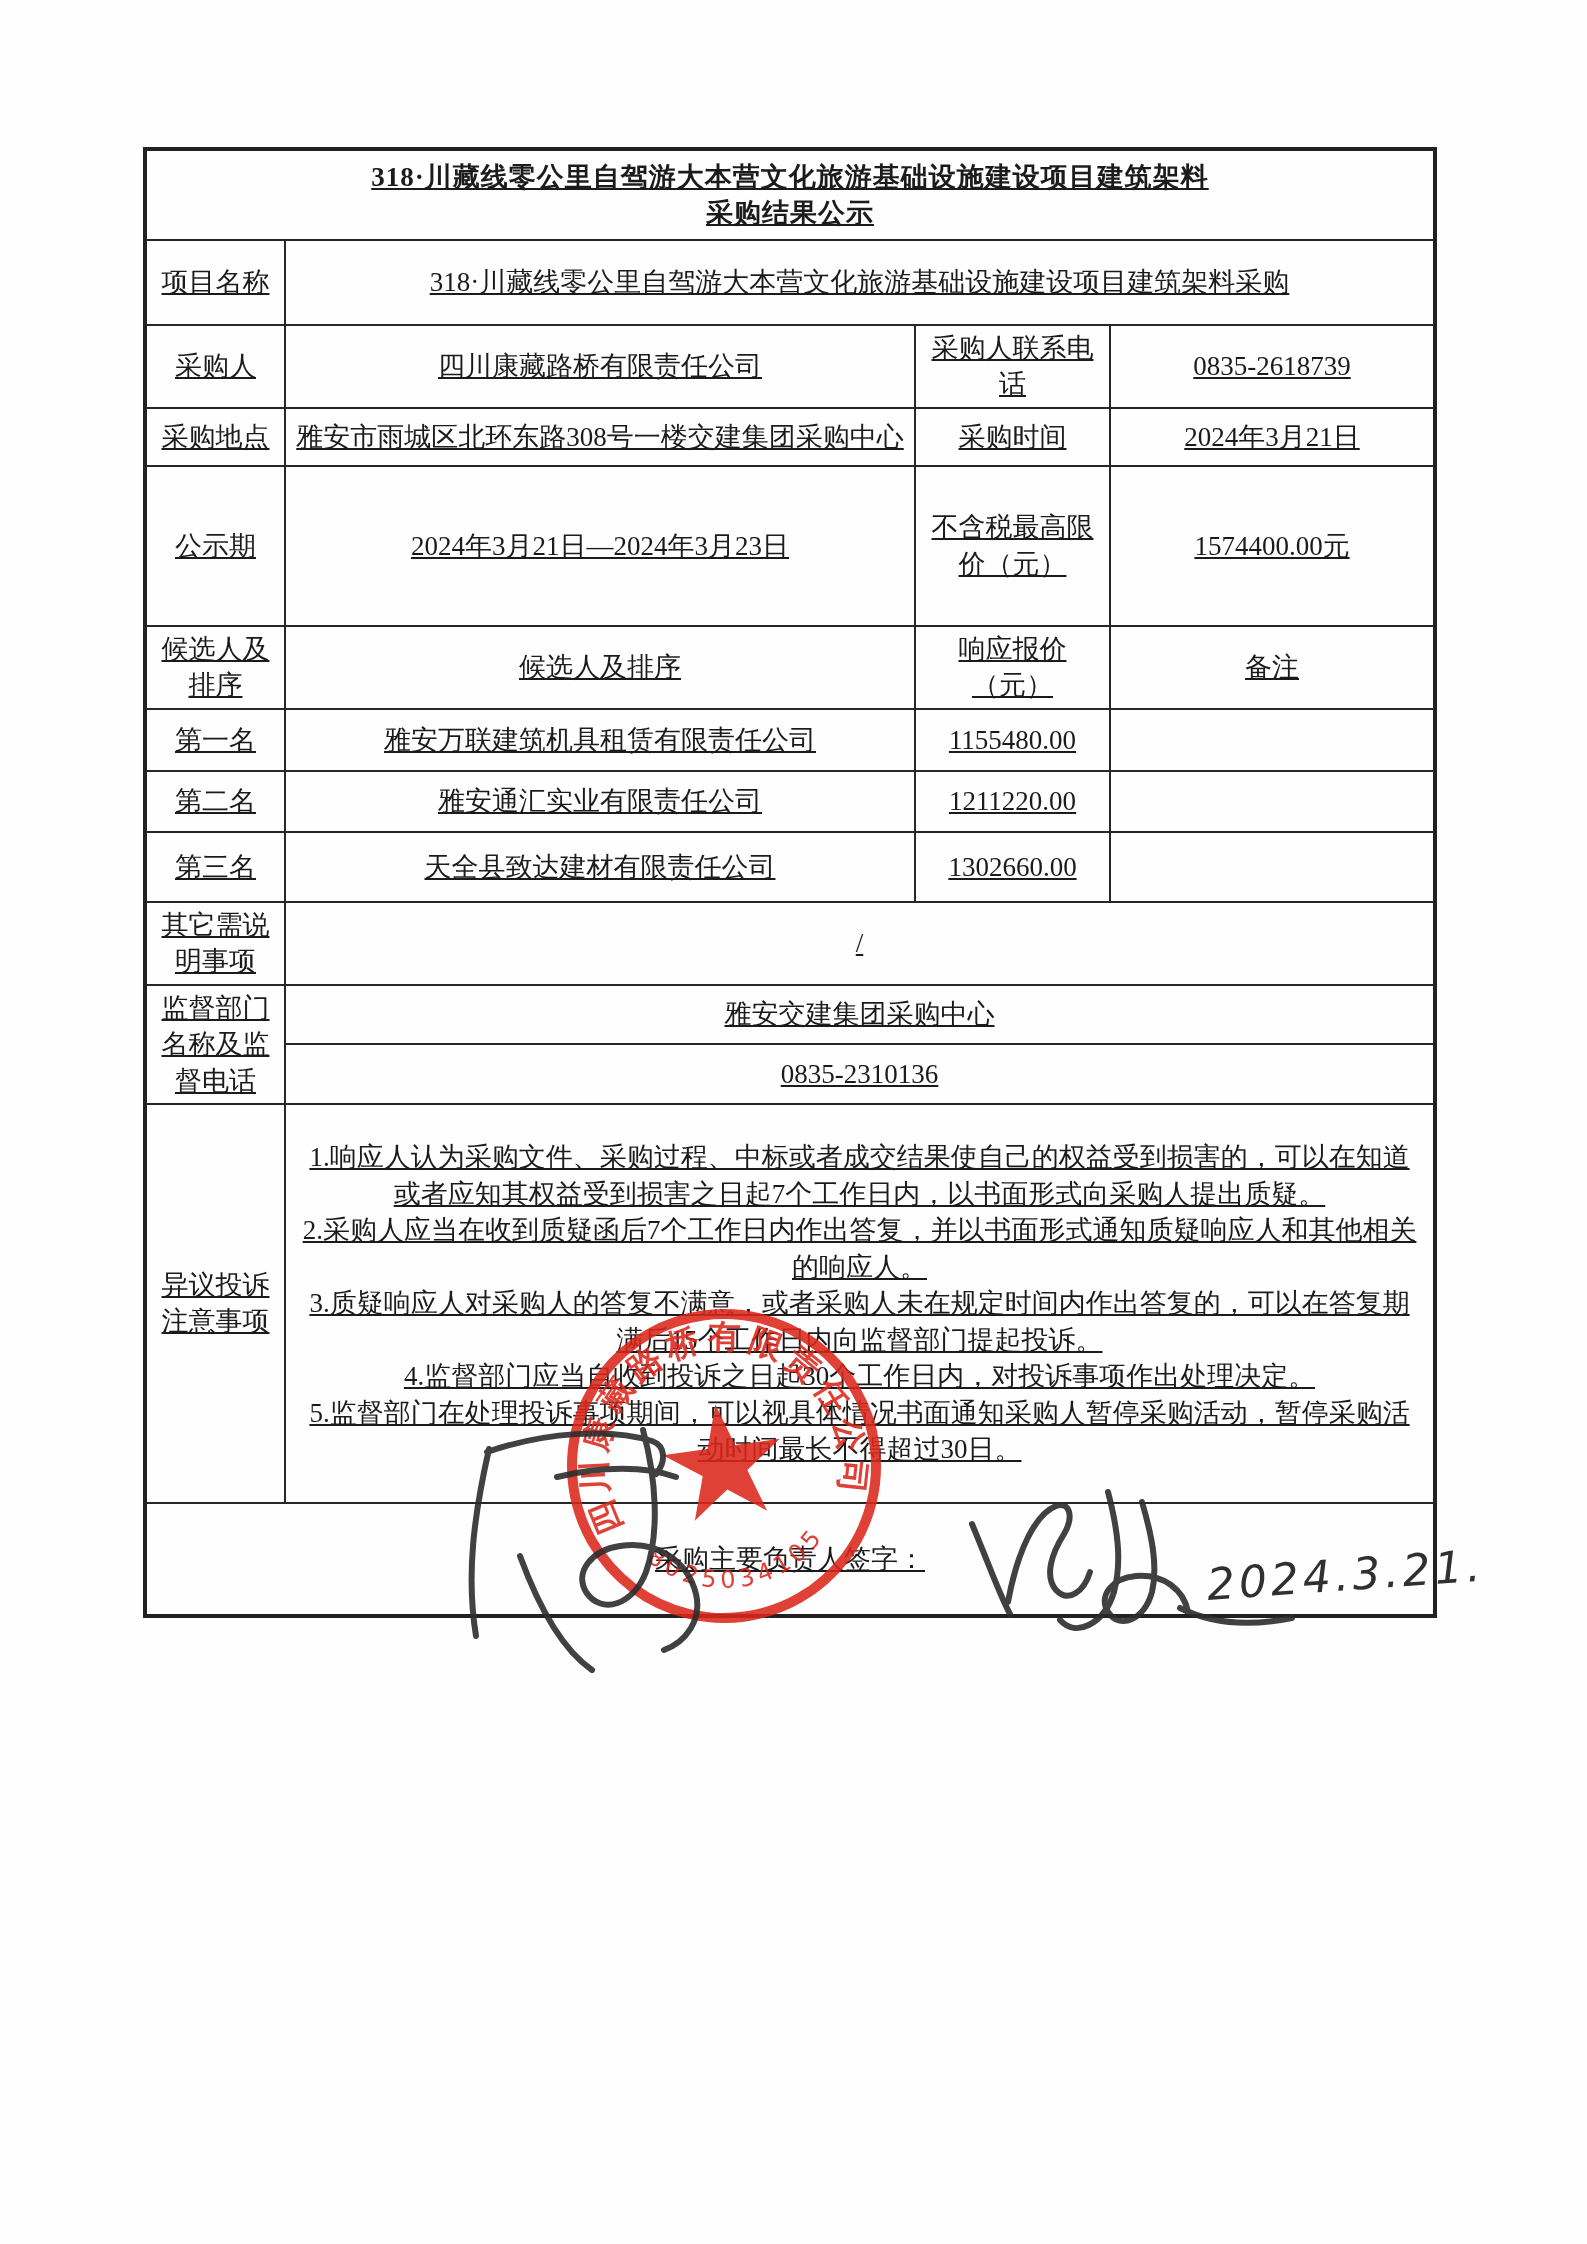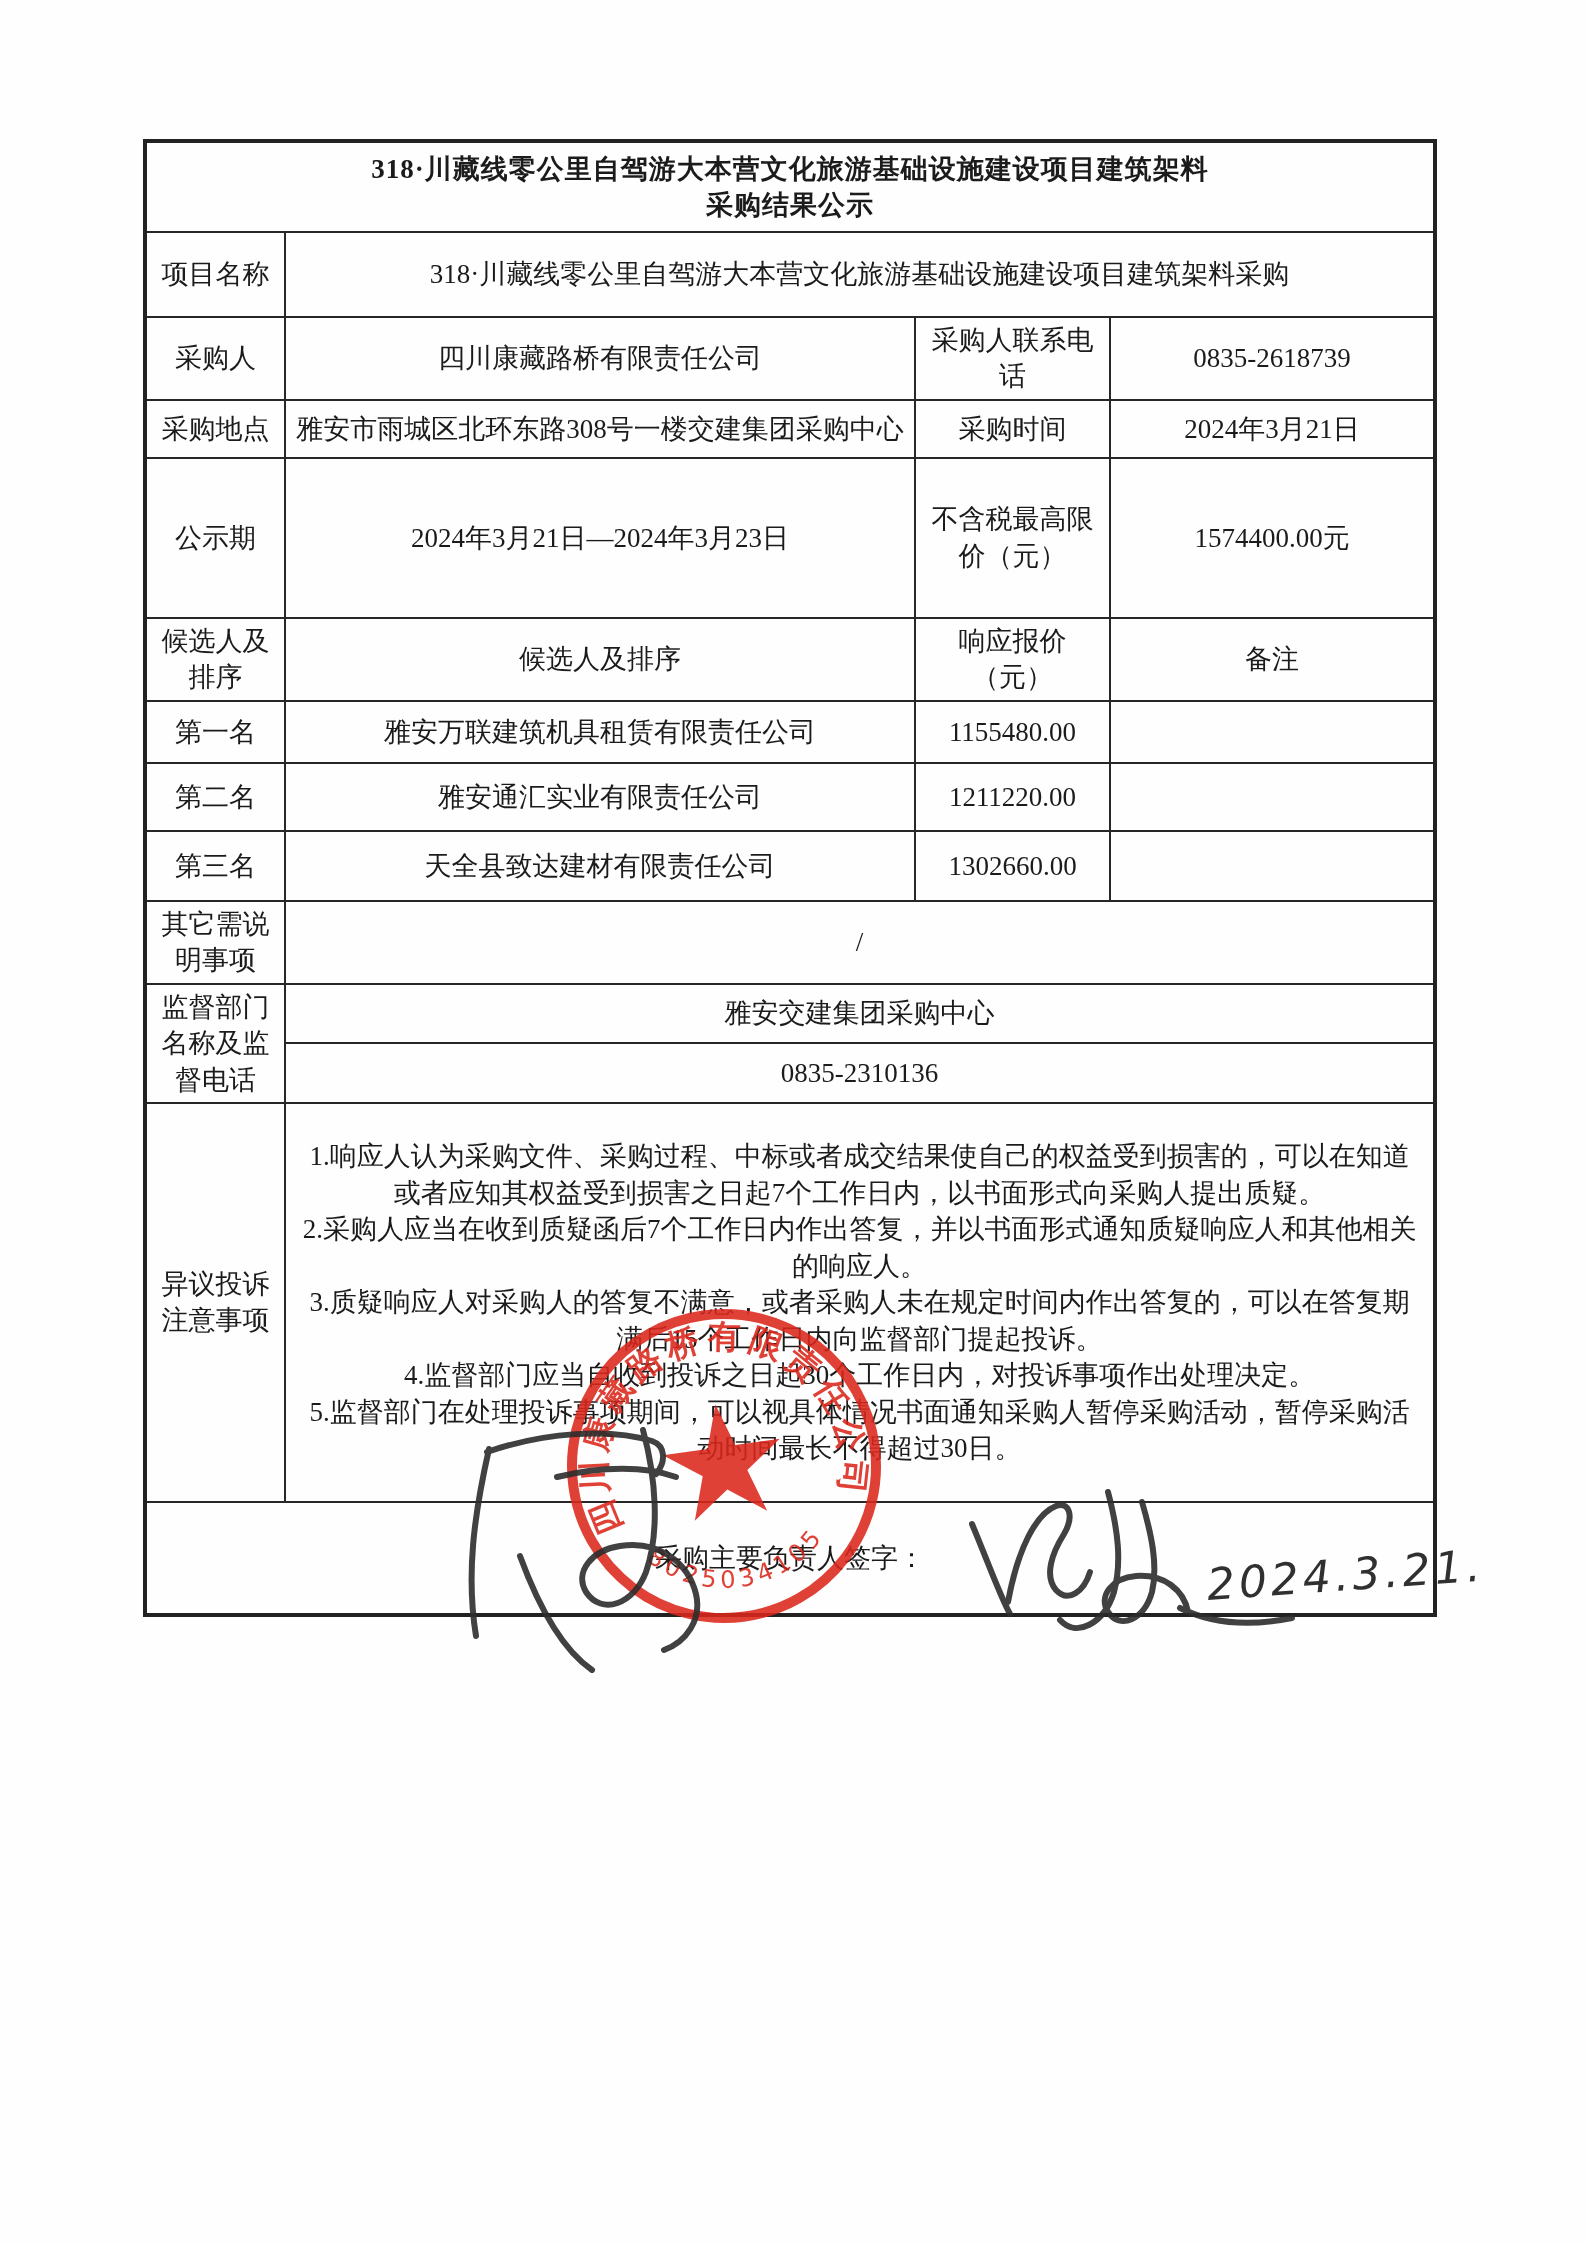--- a/index.html
+++ b/index.html
@@ -4,21 +4,21 @@
 <style>
   html,body{margin:0;padding:0;background:#ffffff;}
   .page{
     position:relative;
     width:1587px;height:2244px;
     background:#fefefe;
     font-family:"Liberation Serif","DejaVu Serif",serif;
     color:#1b1b1b;
     overflow:hidden;
   }
-  .sheet{position:absolute;left:143px;top:139px;width:1290px;}
+  .sheet{position:absolute;left:143px;top:147px;width:1290px;text-decoration:underline;}
   table.doc{
     border-collapse:collapse;table-layout:fixed;width:1290px;
     border:4px solid #222;
   }
   table.doc td{
     border:2.5px solid #272727;
     padding:4px 10px;
     font-size:27px;
     line-height:1.35;
     text-align:center;
@@ -93,21 +93,21 @@
           <td class="prewrap">响应报价
 （元）</td>
           <td>备注</td>
         </tr>
         <tr style="height:62px">
           <td class="label">第一名</td>
           <td>雅安万联建筑机具租赁有限责任公司</td>
           <td>1155480.00</td>
           <td></td>
         </tr>
-        <tr style="height:68px">
+        <tr style="height:61px">
           <td class="label">第二名</td>
           <td>雅安通汇实业有限责任公司</td>
           <td>1211220.00</td>
           <td></td>
         </tr>
         <tr style="height:70px">
           <td class="label">第三名</td>
           <td>天全县致达建材有限责任公司</td>
           <td>1302660.00</td>
           <td></td>

